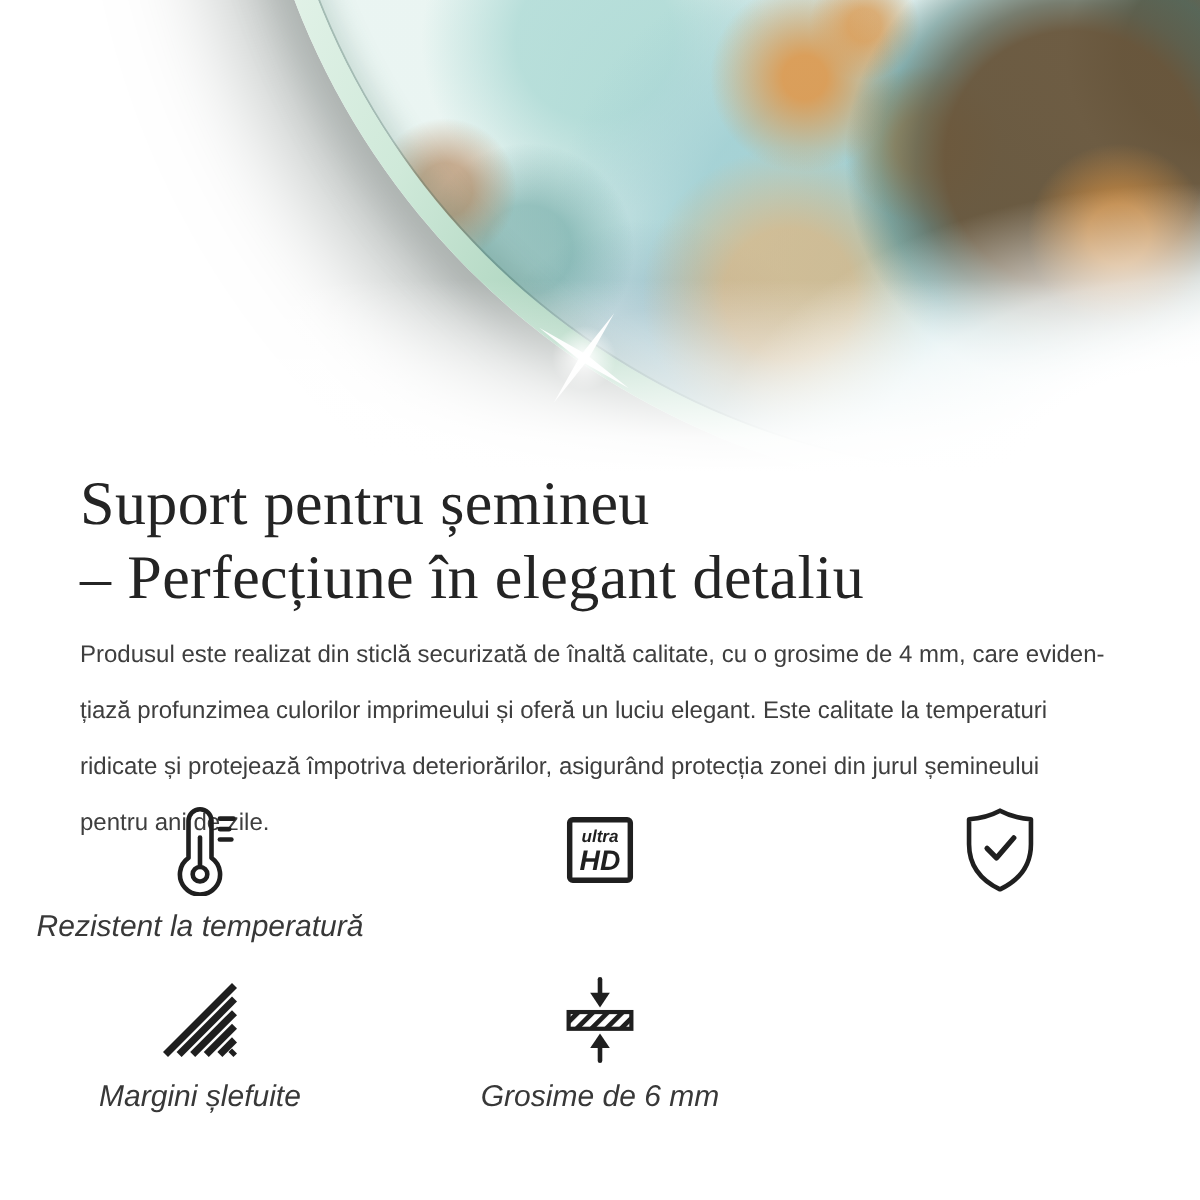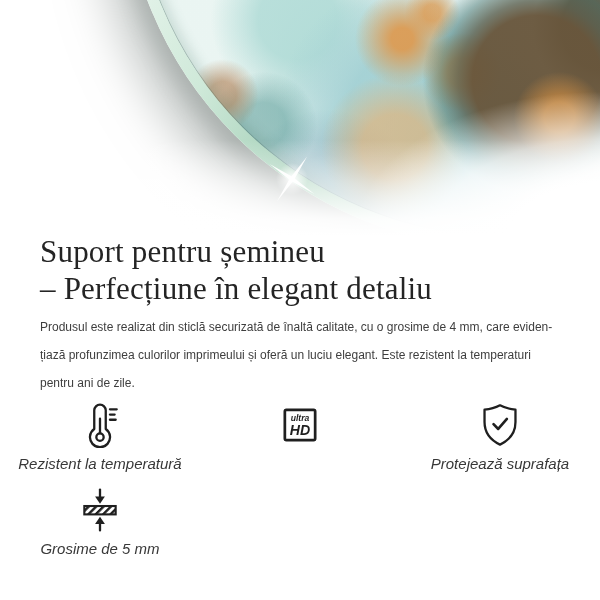--- a/index.html
+++ b/index.html
@@ -80,21 +80,22 @@
     <div class="fade-bottom"></div>
   </div>
 
   <h1 class="title">
     <span>Suport pentru șemineu</span>
     <span>– Perfecțiune în elegant detaliu</span>
   </h1>
 
   <p class="intro">
     <span>Produsul este realizat din sticlă securizată de înaltă calitate, cu o grosime de 4 mm, care eviden-</span>
-    <span>țiază profunzimea culorilor imprimeului și oferă un luciu elegant. Este rezistent la temperaturi</span>
+    <span>țiază profunzimea culorilor imprimeului și oferă un luciu elegant. Este calitate la temperaturi</span>
+    <span>ridicate și protejează împotriva deteriorărilor, asigurând protecția zonei din jurul șemineului</span>
     <span>pentru ani de zile.</span>
   </p>
 
   <div class="features">
 
     <div class="feature">
       <svg viewBox="0 0 44 44">
         <g class="ico">
           <path d="M16.5 8 C16.5 5 19 2.5 22 2.5 C25 2.5 27.5 5 27.5 8 L27.5 25.8 A9.6 9.6 0 1 1 16.5 25.8 Z"></path>
           <circle cx="22" cy="33.6" r="3.5"></circle>
@@ -117,37 +118,49 @@
       </svg>
     </div>
 
     <div class="feature">
       <svg viewBox="0 0 44 44">
         <g class="ico">
           <path d="M22 3.2 C26.5 5.6 31.5 6.9 36.8 7.3 L36.8 19.2 C36.8 29.2 31.2 36.4 22 40.8 C12.8 36.4 7.2 29.2 7.2 19.2 L7.2 7.3 C12.5 6.9 17.5 5.6 22 3.2 Z"></path>
           <path d="M15.8 21.2 L20.3 25.8 L28.6 16.2" stroke-width="2.5"></path>
         </g>
       </svg>
-      <span class="label">Protejează suprafața</span>
     </div>
 
 
+    <div class="feature">
+      <svg viewBox="0 0 44 44">
+        <g stroke="#1f1f1f" stroke-width="3.4" stroke-linecap="butt" fill="none">
+          <path d="M5.5 38.5 L38.5 5.5"></path>
+          <path d="M12 38.5 L38.5 12"></path>
+          <path d="M18.5 38.5 L38.5 18.5"></path>
+          <path d="M25 38.5 L38.5 25"></path>
+          <path d="M31.5 38.5 L38.5 31.5"></path>
+          <path d="M36.8 38.5 L38.5 36.8"></path>
+        </g>
+      </svg>
+      <span class="label">Margini șlefuite</span>
+    </div>
 
     <div class="feature">
       <svg viewBox="0 0 44 44">
         <defs>
           <pattern id="hatch6" width="5" height="5" patternTransform="rotate(45)" patternUnits="userSpaceOnUse">
             <rect x="0" y="0" width="2.3" height="5" fill="#1f1f1f"></rect>
           </pattern>
         </defs>
         <rect x="7" y="18.2" width="30" height="8" fill="url(#hatch6)" stroke="#1f1f1f" stroke-width="2"></rect>
         <g class="ico" stroke-width="2.6">
           <path d="M22 2.5 L22 9.5"></path>
           <path d="M22 41.5 L22 34.8"></path>
         </g>
         <path d="M17.3 9 L26.7 9 L22 16 Z" fill="#1f1f1f" stroke="none"></path>
         <path d="M17.3 35.4 L26.7 35.4 L22 28.4 Z" fill="#1f1f1f" stroke="none"></path>
       </svg>
-      <span class="label">Grosime de 5 mm</span>
+      <span class="label">Grosime de 6 mm</span>
     </div>
 
   </div>
 </div>
 
 </body></html>

